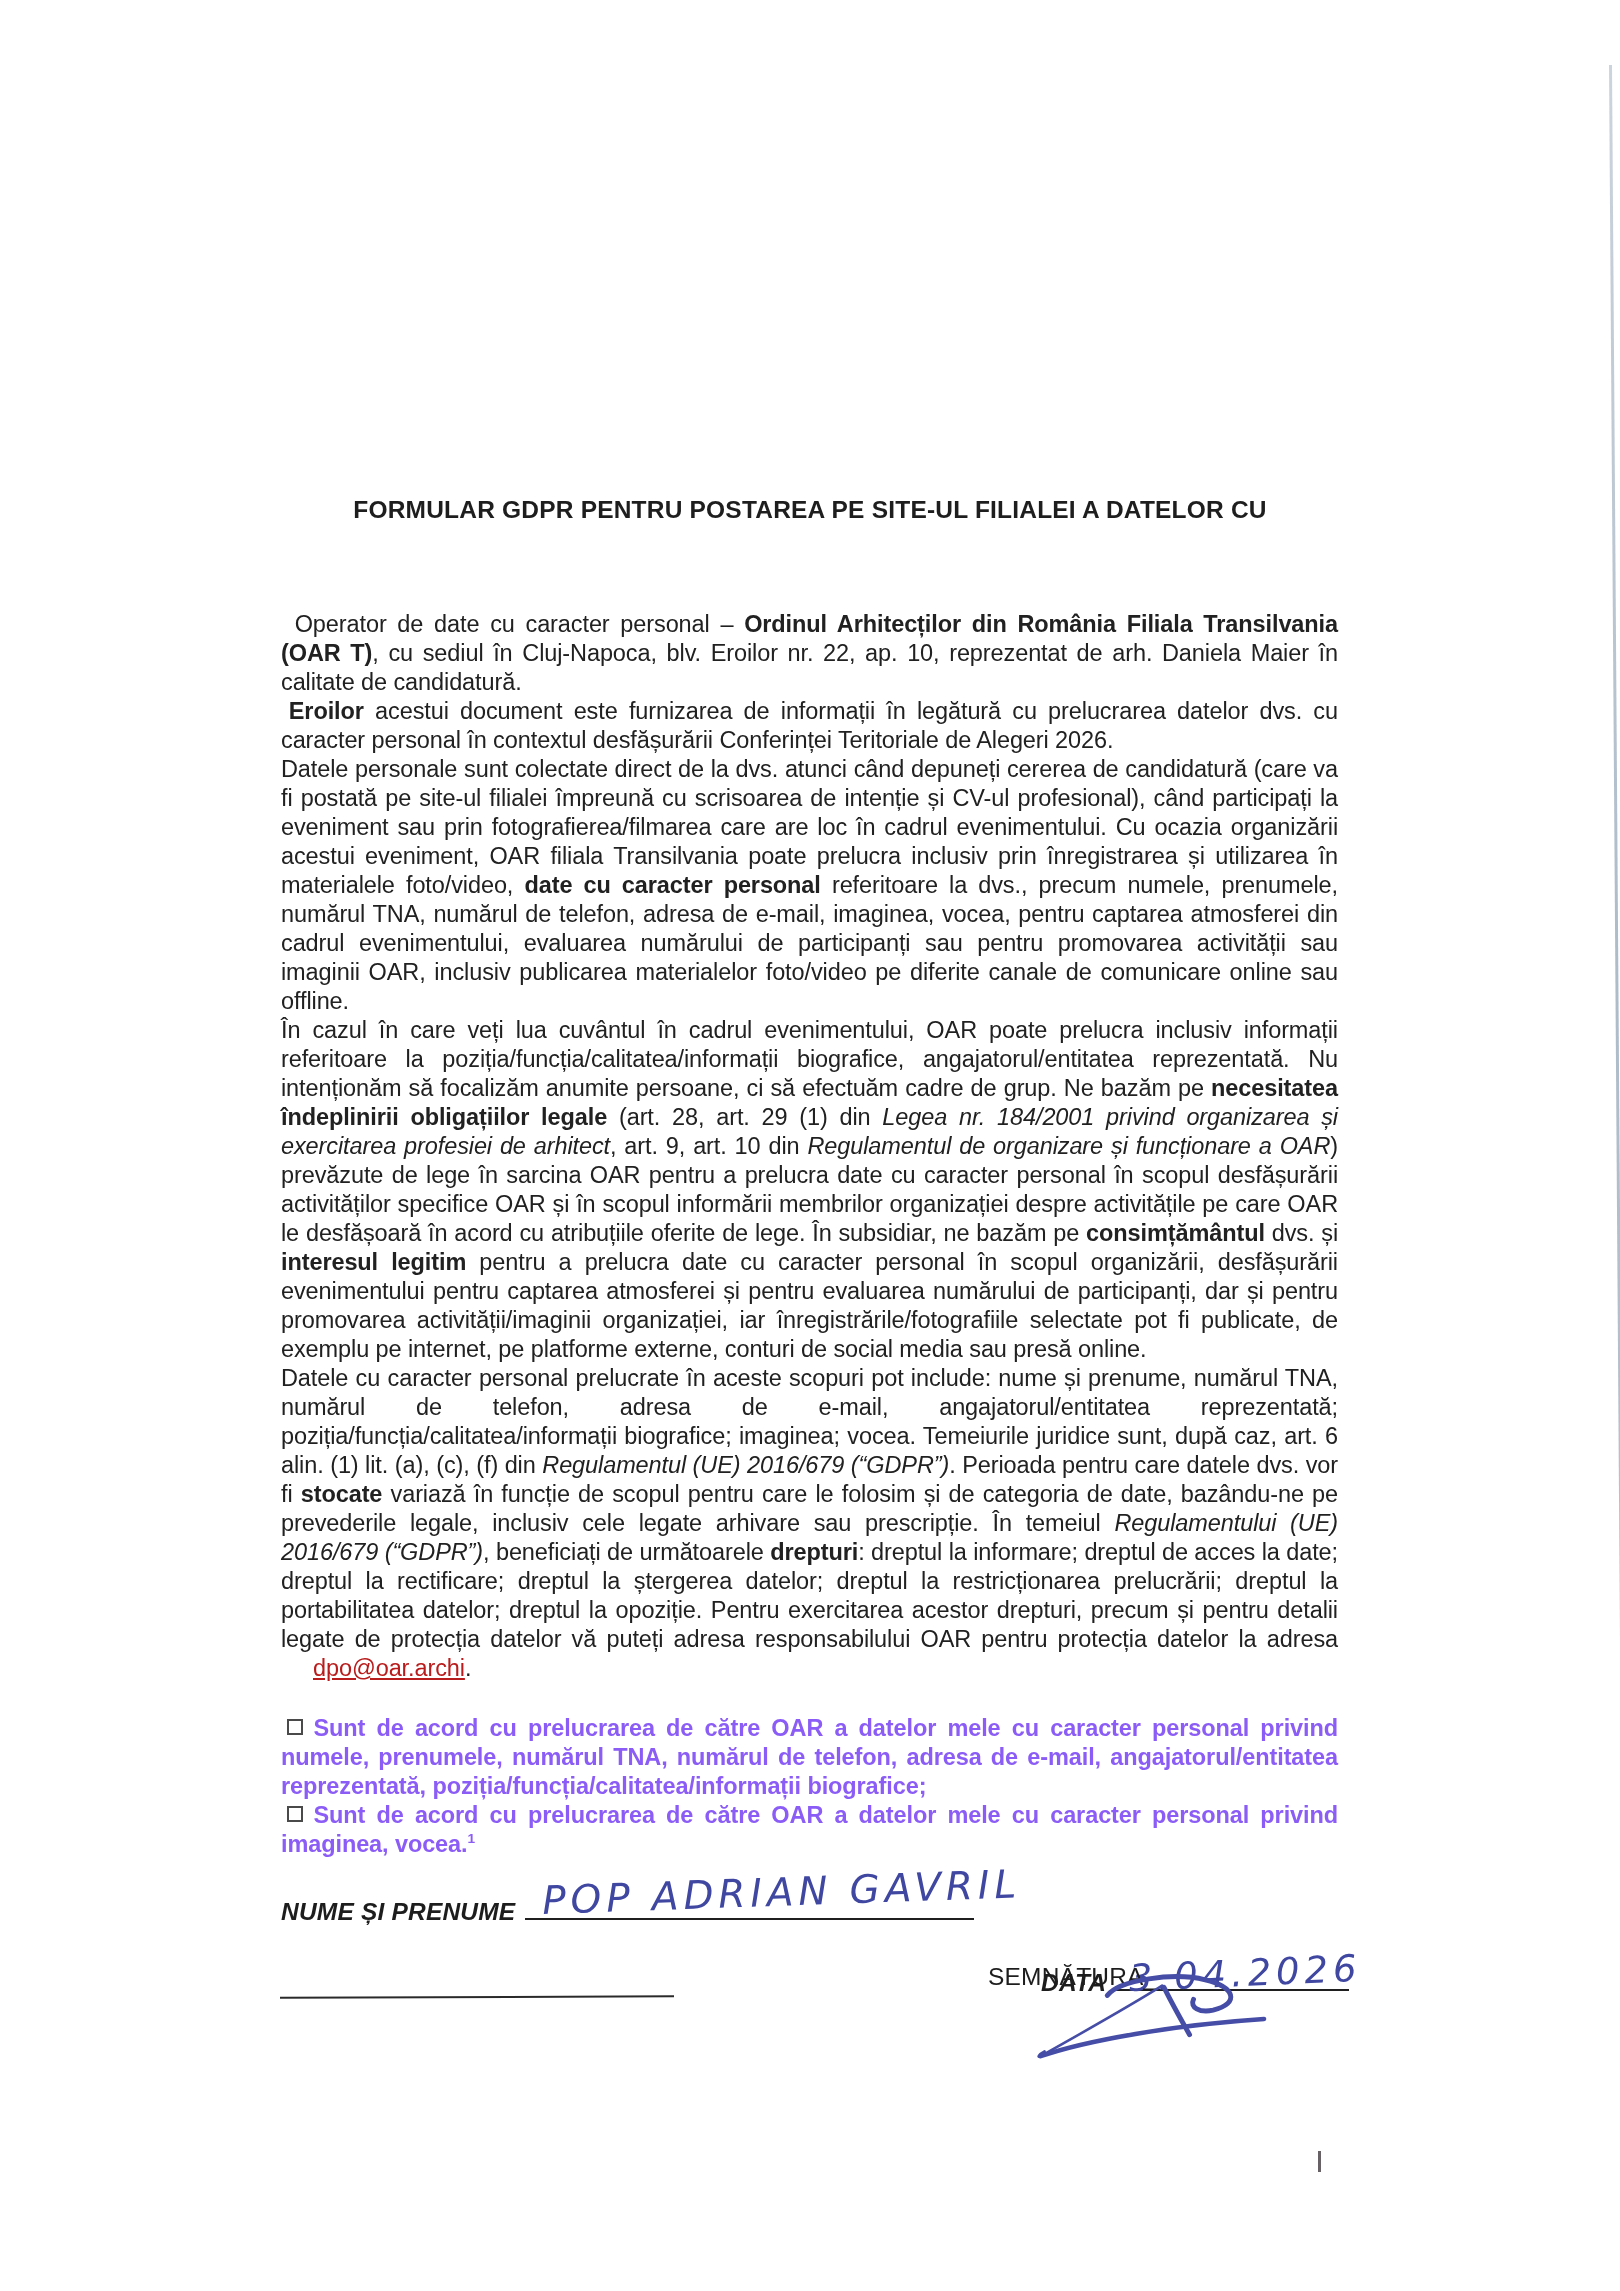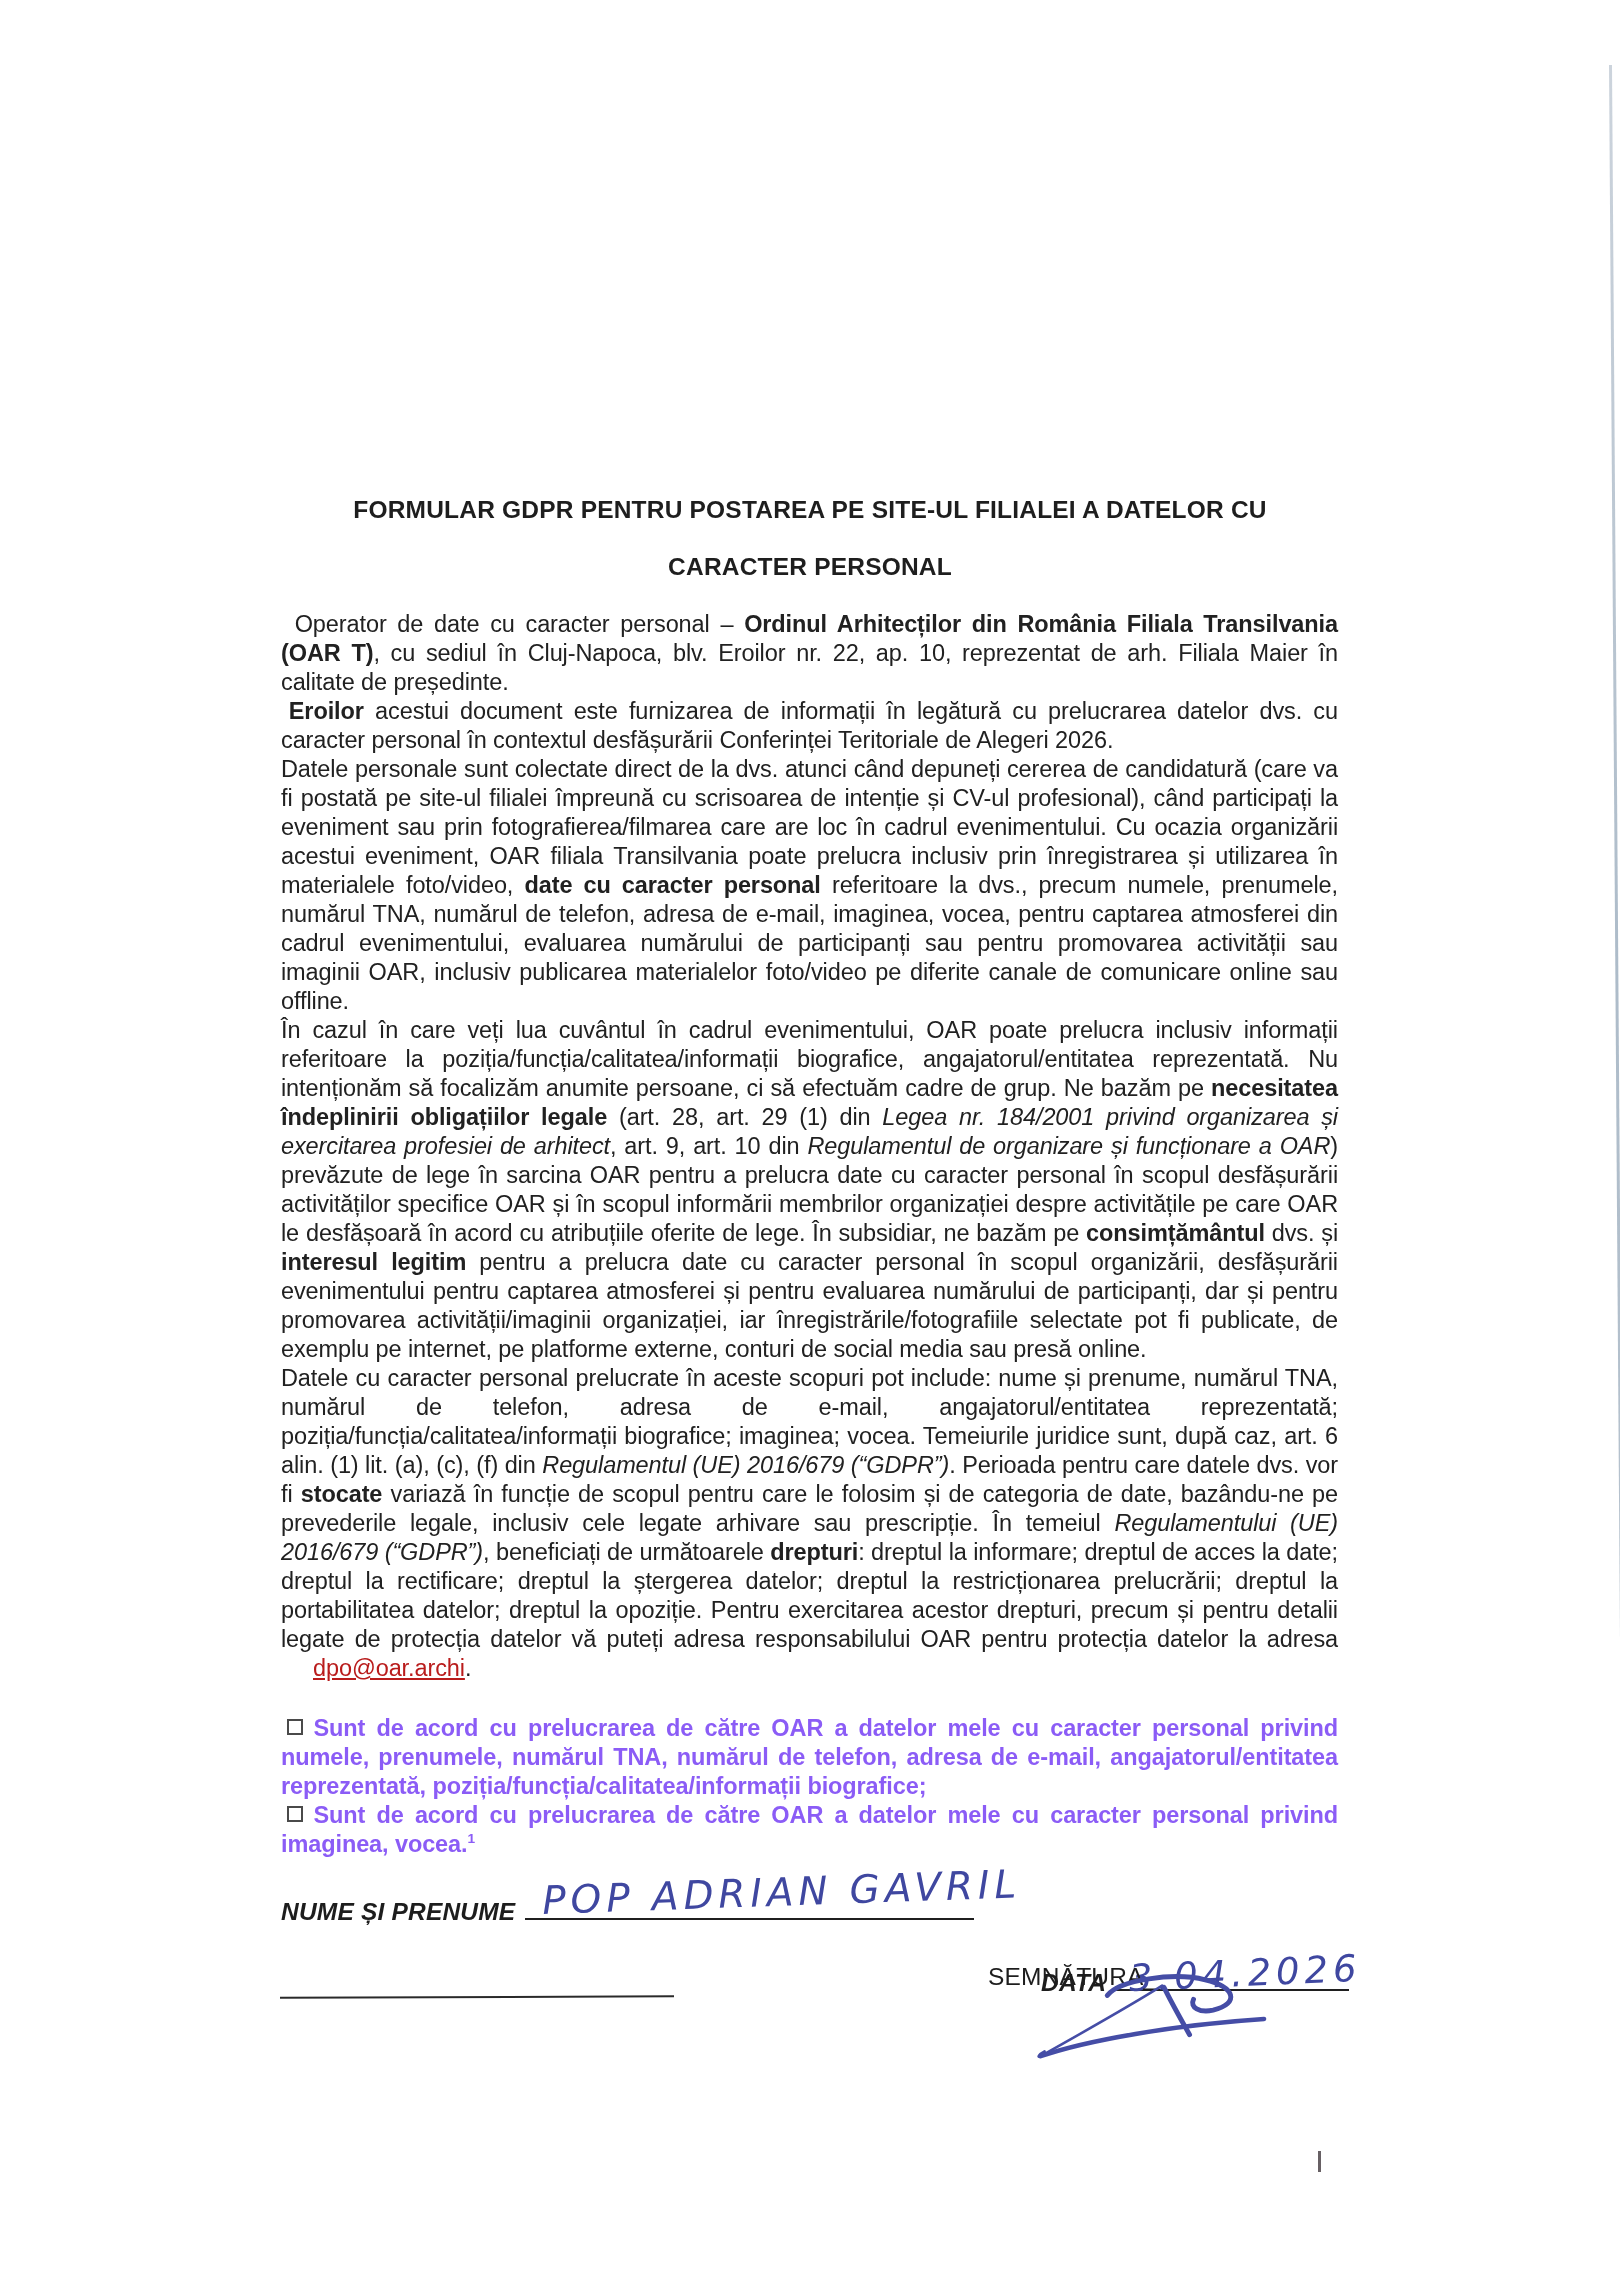--- a/index.html
+++ b/index.html
@@ -74,24 +74,23 @@
     position:absolute;left:1318px;top:2151px;width:2.9px;height:20.6px;
     background:#4c4449;opacity:0.85;
   }
 </style>
 </head>
 <body>
 
 <div class="page">
 
   <div class="title-line title-1">FORMULAR GDPR PENTRU POSTAREA PE SITE-UL FILIALEI A DATELOR CU</div>
-  <div class="title-line title-2">CARACTER PERSONAL</div>
 
   <div class="body-text">
-    <p class="p-indent-lg"><span class="run-n">Operator de date cu caracter personal – </span><span class="run-b">Ordinul Arhitecților din România Filiala Transilvania (OAR T)</span><span class="run-n">, cu sediul în Cluj-Napoca, blv. Eroilor nr. 22, ap. 10, reprezentat de arh. Filiala Maier în calitate de președinte.</span></p>
+    <p class="p-indent-lg"><span class="run-n">Operator de date cu caracter personal – </span><span class="run-b">Ordinul Arhitecților din România Filiala Transilvania (OAR T)</span><span class="run-n">, cu sediul în Cluj-Napoca, blv. Eroilor nr. 22, ap. 10, reprezentat de arh. Daniela Maier în calitate de candidatură.</span></p>
     <p class="p-indent-sm"><span class="run-b">Eroilor</span><span class="run-n"> acestui document este furnizarea de informații în legătură cu prelucrarea datelor dvs. cu caracter personal în contextul desfășurării Conferinței Teritoriale de Alegeri 2026.</span></p>
     <p><span class="run-n">Datele personale sunt colectate direct de la dvs. atunci când depuneți cererea de candidatură (care va fi postată pe site-ul filialei împreună cu scrisoarea de intenție și CV-ul profesional), când participați la eveniment sau prin fotografierea/filmarea care are loc în cadrul evenimentului. Cu ocazia organizării acestui eveniment, OAR filiala Transilvania poate prelucra inclusiv prin înregistrarea și utilizarea în materialele foto/video, </span><span class="run-b">date cu caracter personal</span><span class="run-n"> referitoare la dvs., precum numele, prenumele, numărul TNA, numărul de telefon, adresa de e-mail, imaginea, vocea, pentru captarea atmosferei din cadrul evenimentului, evaluarea numărului de participanți sau pentru promovarea activității sau imaginii OAR, inclusiv publicarea materialelor foto/video pe diferite canale de comunicare online sau offline.</span></p>
     <p><span class="run-n">În cazul în care veți lua cuvântul în cadrul evenimentului, OAR poate prelucra inclusiv informații referitoare la poziția/funcția/calitatea/informații biografice, angajatorul/entitatea reprezentată. Nu intenționăm să focalizăm anumite persoane, ci să efectuăm cadre de grup. Ne bazăm pe </span><span class="run-b">necesitatea îndeplinirii obligațiilor legale</span><span class="run-n"> (art. 28, art. 29 (1) din </span><span class="run-i">Legea nr. 184/2001 privind organizarea și exercitarea profesiei de arhitect</span><span class="run-n">, art. 9, art. 10 din </span><span class="run-i">Regulamentul de organizare și funcționare a OAR</span><span class="run-n">) prevăzute de lege în sarcina OAR pentru a prelucra date cu caracter personal în scopul desfășurării activităților specifice OAR și în scopul informării membrilor organizației despre activitățile pe care OAR le desfășoară în acord cu atribuțiile oferite de lege. În subsidiar, ne bazăm pe </span><span class="run-b">consimțământul</span><span class="run-n"> dvs. și </span><span class="run-b">interesul legitim</span><span class="run-n"> pentru a prelucra date cu caracter personal în scopul organizării, desfășurării evenimentului pentru captarea atmosferei și pentru evaluarea numărului de participanți, dar și pentru promovarea activității/imaginii organizației, iar înregistrările/fotografiile selectate pot fi publicate, de exemplu pe internet, pe platforme externe, conturi de social media sau presă online.</span></p>
     <p><span class="run-n">Datele cu caracter personal prelucrate în aceste scopuri pot include: nume și prenume, numărul TNA, numărul de telefon, adresa de e-mail, angajatorul/entitatea reprezentată; poziția/funcția/calitatea/informații biografice; imaginea; vocea. Temeiurile juridice sunt, după caz, art. 6 alin. (1) lit. (a), (c), (f) din </span><span class="run-i">Regulamentul (UE) 2016/679 (“GDPR”)</span><span class="run-n">. Perioada pentru care datele dvs. vor fi </span><span class="run-b">stocate</span><span class="run-n"> variază în funcție de scopul pentru care le folosim și de categoria de date, bazându-ne pe prevederile legale, inclusiv cele legate arhivare sau prescripție. În temeiul </span><span class="run-i">Regulamentului (UE) 2016/679 (“GDPR”)</span><span class="run-n">, beneficiați de următoarele </span><span class="run-b">drepturi</span><span class="run-n">: dreptul la informare; dreptul de acces la date; dreptul la rectificare; dreptul la ștergerea datelor; dreptul la restricționarea prelucrării; dreptul la portabilitatea datelor; dreptul la opoziție. Pentru exercitarea acestor drepturi, precum și pentru detalii legate de protecția datelor vă puteți adresa responsabilului OAR pentru protecția datelor la adresa </span><a class="run-link" href="mailto:dpo@oar.archi">dpo@oar.archi</a><span class="run-n">.</span></p>
 
     <div class="consent-block">
       <p><span class="checkbox"></span><span class="run-b">Sunt de acord cu prelucrarea de către OAR a datelor mele cu caracter personal privind numele, prenumele, numărul TNA, numărul de telefon, adresa de e-mail, angajatorul/entitatea reprezentată, poziția/funcția/calitatea/informații biografice;</span></p>
       <p><span class="checkbox"></span><span class="run-b">Sunt de acord cu prelucrarea de către OAR a datelor mele cu caracter personal privind imaginea, vocea.</span><span class="run-sup">1</span></p>
     </div>
   </div>

